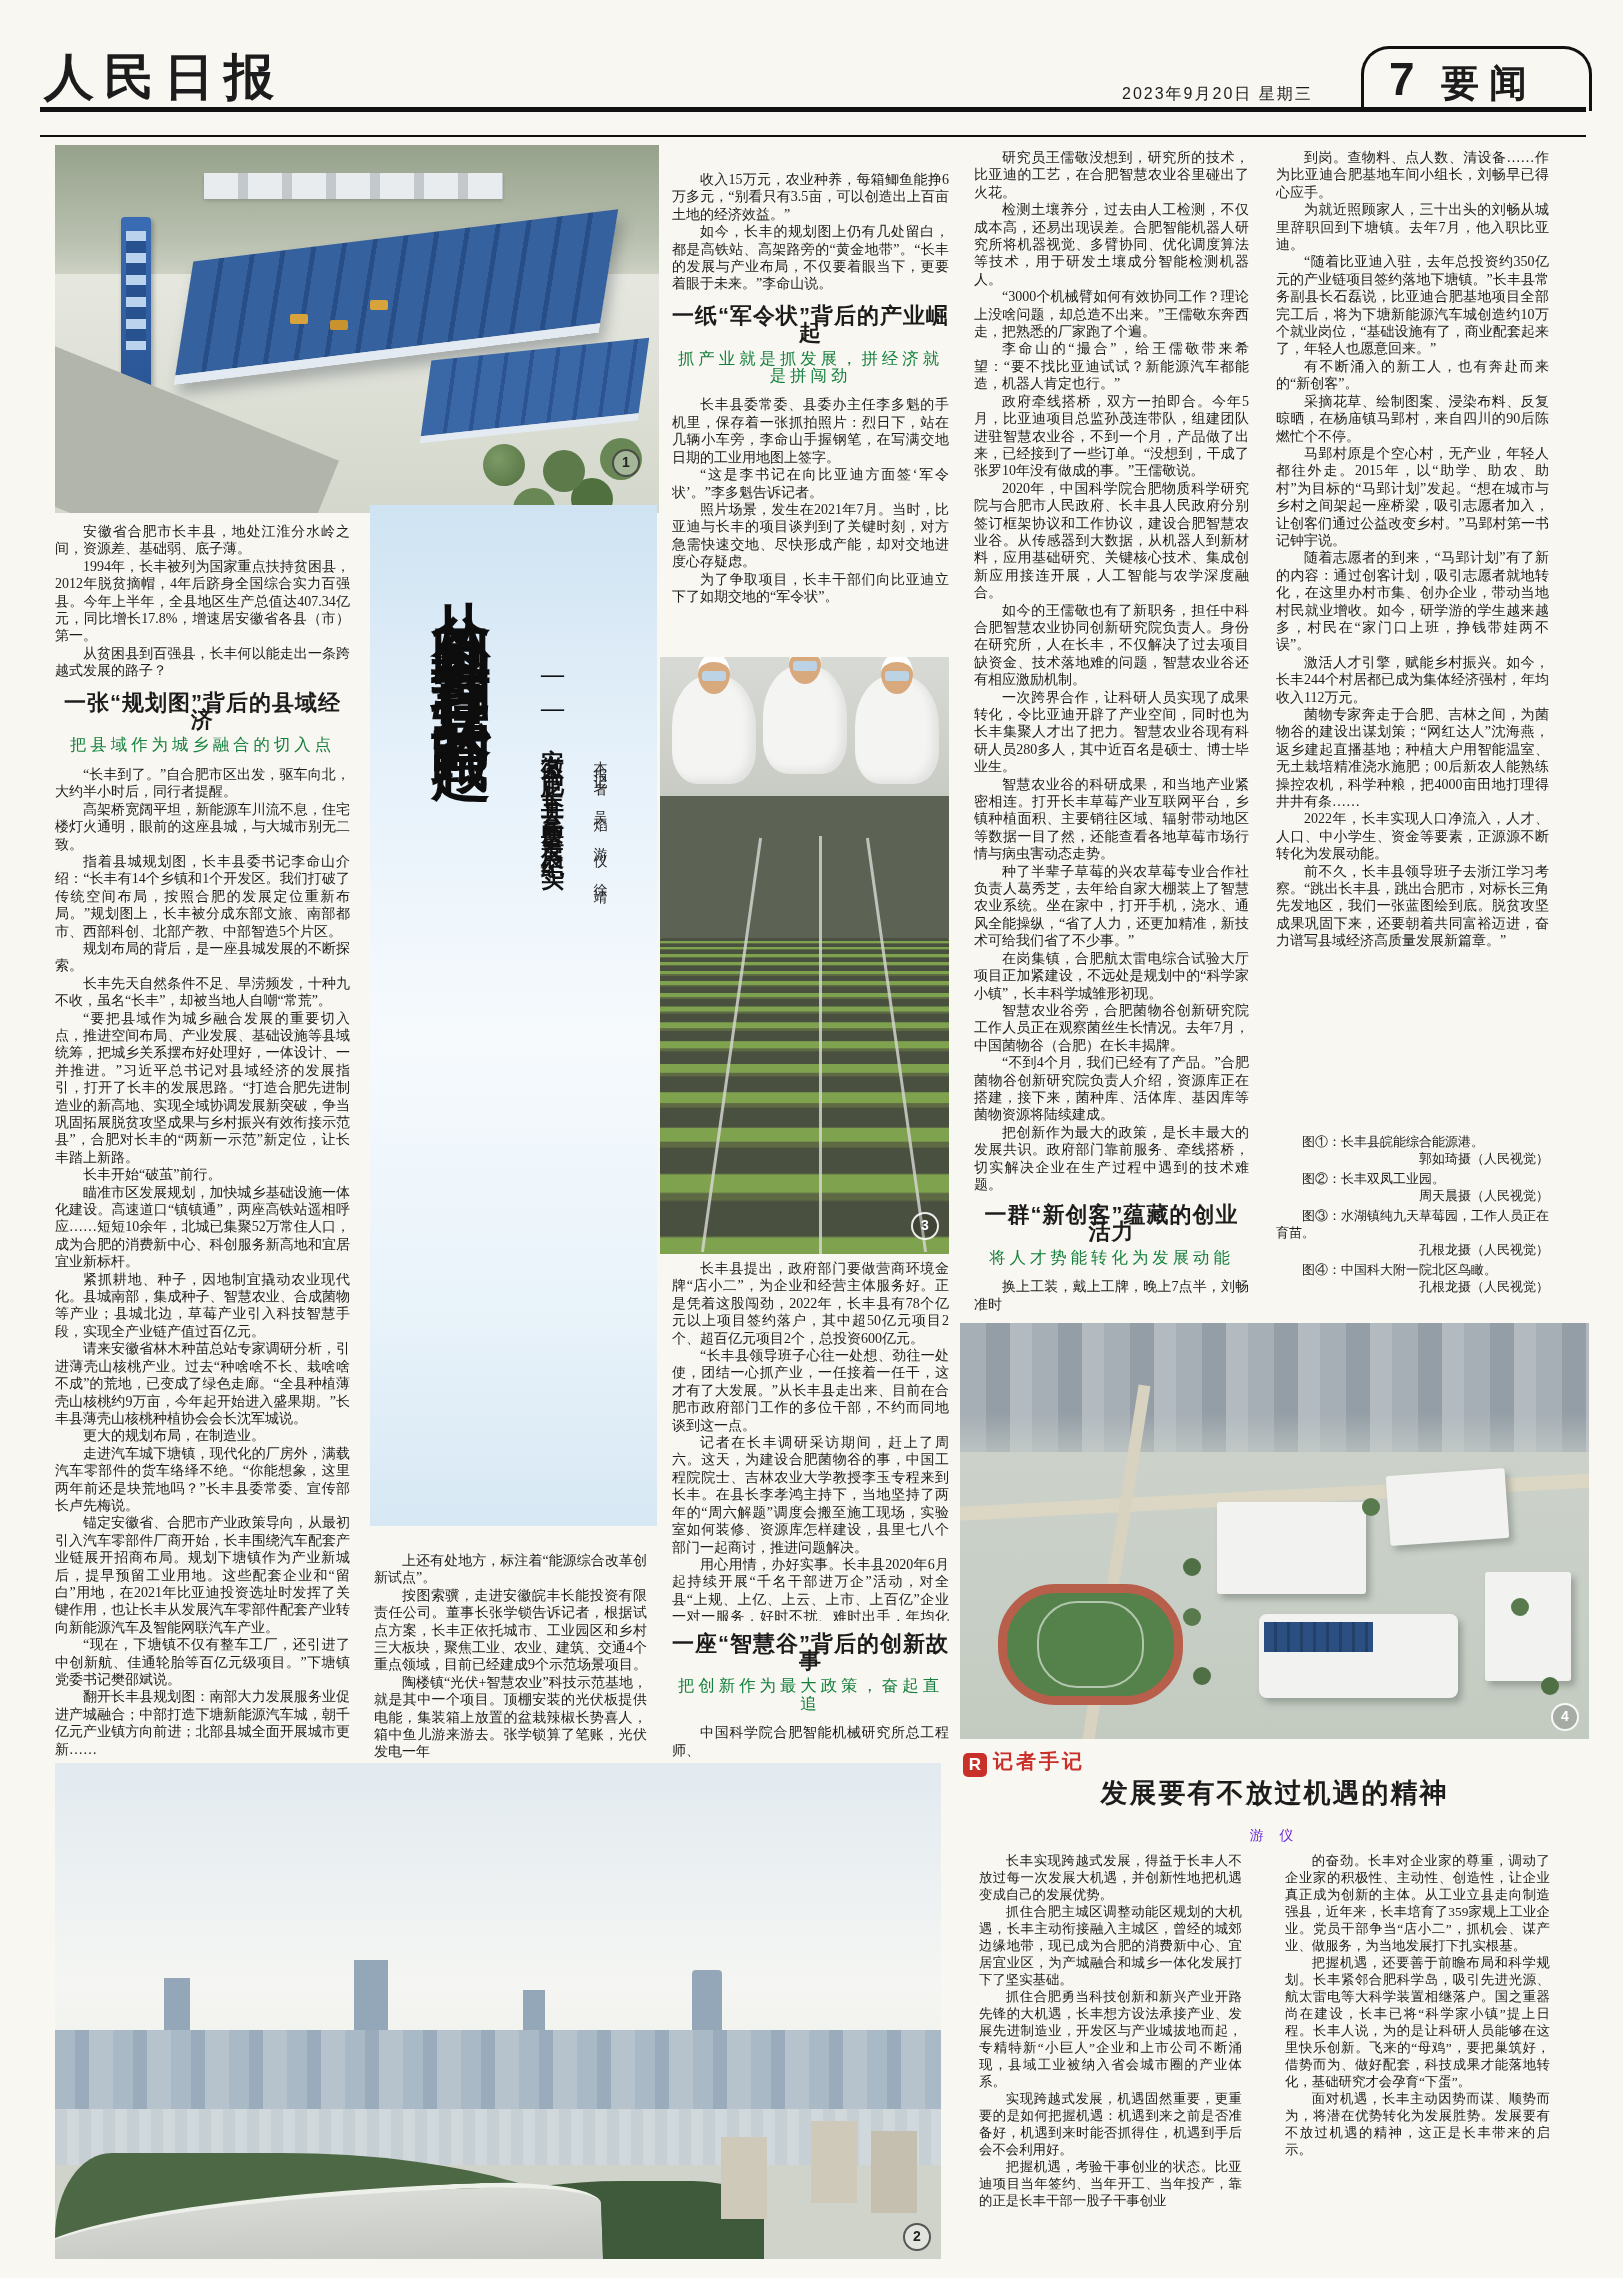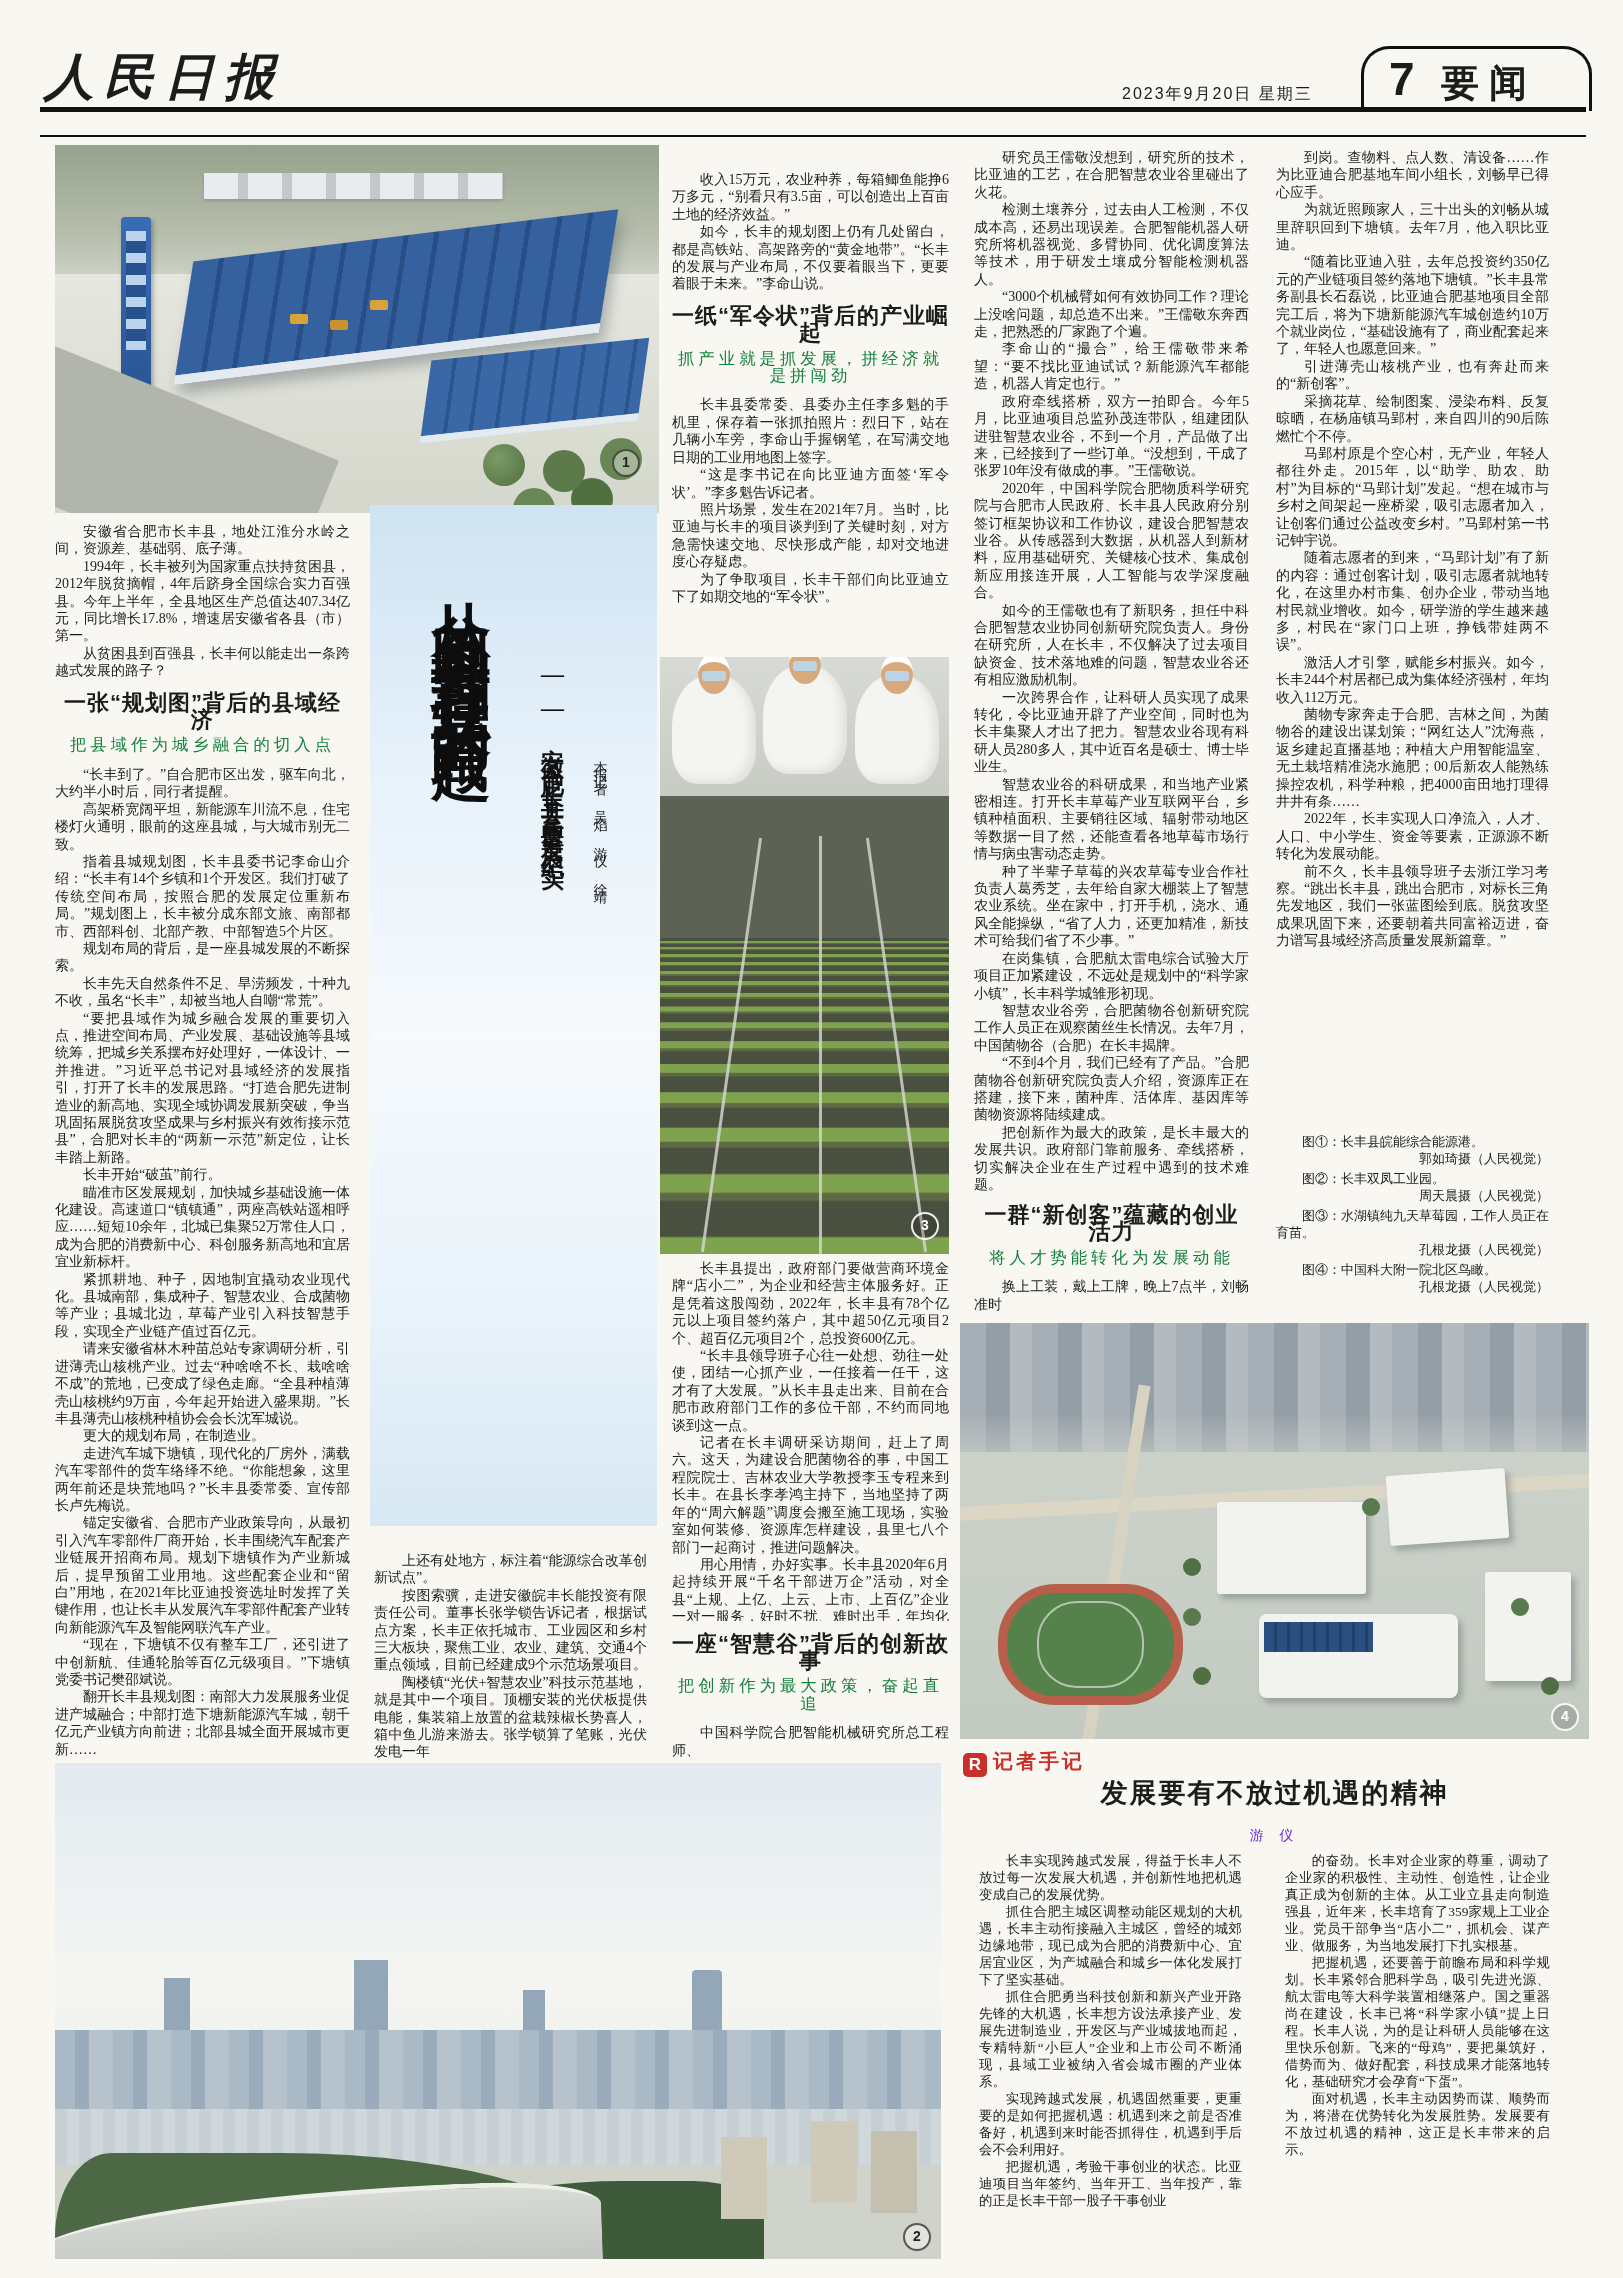--- a/index.html
+++ b/index.html
@@ -2,21 +2,21 @@
 <html><head>
 <meta charset="utf-8">
 <style>
   html,body{margin:0;padding:0;background:#dddbd5;}
   .page{position:relative;width:1624px;height:2279px;background:#f9f7f1;margin:0 auto;
         font-family:"Liberation Serif","DejaVu Serif",serif;color:#1c1c1c;overflow:hidden;}
   .abs{position:absolute;}
 
   
   .masthead{left:44px;top:44px;font-size:50px;font-weight:900;letter-spacing:10px;
-            font-family:"DejaVu Serif","Liberation Serif",serif;font-style:italic;}
+            font-family:"DejaVu Serif","Liberation Serif",serif;}
   .hdr-date{left:1122px;top:84px;font-size:16px;letter-spacing:2px;font-family:"Liberation Sans",sans-serif;}
   .pn-tab{left:1361px;top:46px;width:225px;height:62px;border:3px solid #111;border-bottom:none;
           border-radius:28px 28px 0 0;}
   .pn-num{left:1389px;top:52px;font-size:46px;font-weight:700;font-family:"Liberation Sans",sans-serif;}
   .pn-sec{left:1441px;top:58px;font-size:38px;font-weight:900;letter-spacing:10px;
           font-family:"Liberation Sans",sans-serif;}
   .rule1{left:40px;top:107px;width:1546px;height:5px;background:#111;}
   .rule2{left:40px;top:135px;width:1546px;height:2px;background:#111;}
 
   
@@ -260,21 +260,21 @@
     <h2 class="sec-h2">一群“新创客”蕴藏的创业活力</h2>
     <h3 class="sec-h3">将人才势能转化为发展动能</h3>
     <p>换上工装，戴上工牌，晚上7点半，刘畅准时</p>
   </section>
 
   <section class="abs col" style="left:1276px;top:149px;width:273px;height:977px;">
     <div>
         <p>到岗。查物料、点人数、清设备……作为比亚迪合肥基地车间小组长，刘畅早已得心应手。</p>
         <p>为就近照顾家人，三十出头的刘畅从城里辞职回到下塘镇。去年7月，他入职比亚迪。</p>
         <p>“随着比亚迪入驻，去年总投资约350亿元的产业链项目签约落地下塘镇。”长丰县常务副县长石磊说，比亚迪合肥基地项目全部完工后，将为下塘新能源汽车城创造约10万个就业岗位，“基础设施有了，商业配套起来了，年轻人也愿意回来。”</p>
-        <p>引进薄壳山核桃产业，也有奔赴而来的“新创客”。</p>
+        <p>有不断涌入的新工人，也有奔赴而来的“新创客”。</p>
         <p>采摘花草、绘制图案、浸染布料、反复晾晒，在杨庙镇马郢村，来自四川的90后陈燃忙个不停。</p>
         <p>马郢村原是个空心村，无产业，年轻人都往外走。2015年，以“助学、助农、助村”为目标的“马郢计划”发起。“想在城市与乡村之间架起一座桥梁，吸引志愿者加入，让创客们通过公益改变乡村。”马郢村第一书记钟宇说。</p>
         <p>随着志愿者的到来，“马郢计划”有了新的内容：通过创客计划，吸引志愿者就地转化，在这里办村市集、创办企业，带动当地村民就业增收。如今，研学游的学生越来越多，村民在“家门口上班，挣钱带娃两不误”。</p>
         <p>激活人才引擎，赋能乡村振兴。如今，长丰244个村居都已成为集体经济强村，年均收入112万元。</p>
         <p>菌物专家奔走于合肥、吉林之间，为菌物谷的建设出谋划策；“网红达人”沈海燕，返乡建起直播基地；种植大户用智能温室、无土栽培精准浇水施肥；00后新农人能熟练操控农机，科学种粮，把4000亩田地打理得井井有条……</p>
         <p>2022年，长丰实现人口净流入，人才、人口、中小学生、资金等要素，正源源不断转化为发展动能。</p>
         <p>前不久，长丰县领导班子去浙江学习考察。“跳出长丰县，跳出合肥市，对标长三角先发地区，我们一张蓝图绘到底。脱贫攻坚成果巩固下来，还要朝着共同富裕迈进，奋力谱写县域经济高质量发展新篇章。”</p>
       </div>
   </section>
 

